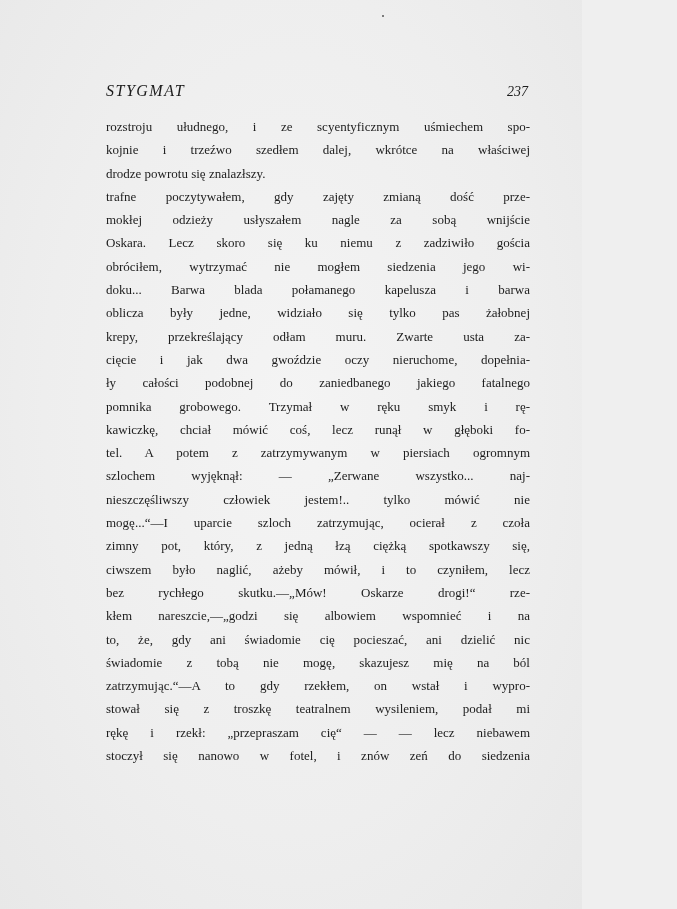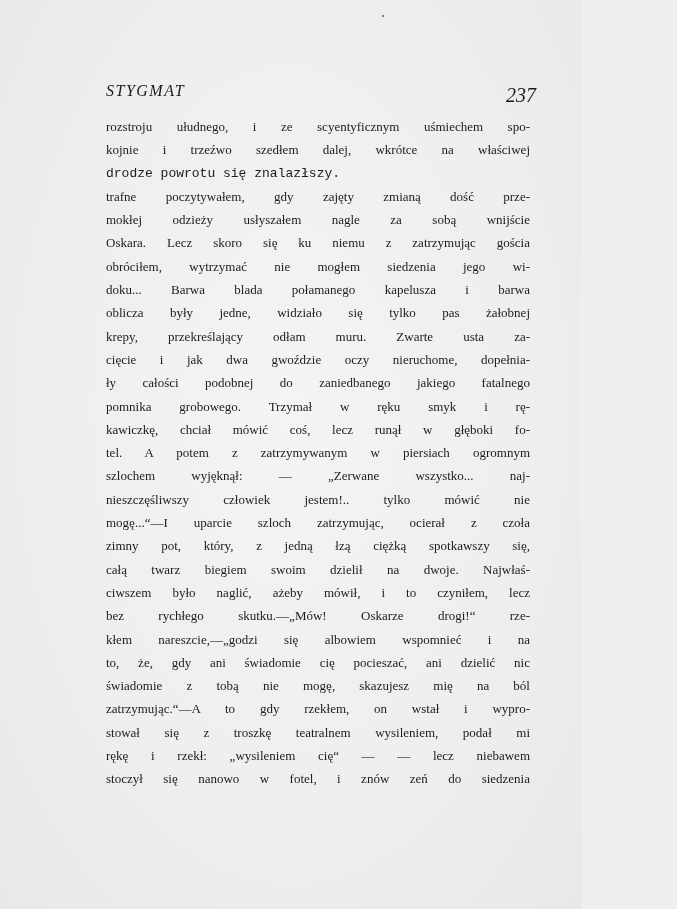--- a/index.html
+++ b/index.html
@@ -37,42 +37,41 @@
     }
     .running-title {
       position: absolute;
       left: 0; top: 0;
       font-style: italic;
       font-size: 16px;
       letter-spacing: 1.5px;
     }
     .page-number {
       position: absolute;
-      right: 0; top: 2px;
+      right: 8px; top: 2px;
       font-style: italic;
-      font-size: 20px;
+      font-size: 14px;
     }
     .body-text {
       position: absolute;
       left: 106px;
       top: 115px;
       width: 424px;
     }
     .line {
       display: block;
       height: 23.3px;
       line-height: 23.3px;
       font-size: 13px;
       text-align: justify;
       text-align-last: justify;
       white-space: nowrap;
     }
     .line.last {
       text-align-last: left;
-      font-family: Liberation Mono, monospace;
     }
     .line.indent {
       padding-left: 34px;
     }
     .line > span {
       display: block;
       width: 100%;
       white-space: normal;
       text-align: justify;
       text-align-last: justify;
@@ -102,21 +101,21 @@
     <div class="line last">
         <span>drodze powrotu się znalazłszy.</span>
       </div>
     <div class="line">
         <span>trafne poczytywałem, gdy zajęty zmianą dość prze-</span>
       </div>
     <div class="line">
         <span>mokłej odzieży usłyszałem nagle za sobą wnijście</span>
       </div>
     <div class="line">
-        <span>Oskara. Lecz skoro się ku niemu z zatrzymując gościa</span>
+        <span>Oskara. Lecz skoro się ku niemu z zadziwiło gościa</span>
       </div>
     <div class="line">
         <span>obróciłem, wytrzymać nie mogłem siedzenia jego wi-</span>
       </div>
     <div class="line">
         <span>doku... Barwa blada połamanego kapelusza i barwa</span>
       </div>
     <div class="line">
         <span>oblicza były jedne, widziało się tylko pas żałobnej</span>
       </div>
@@ -144,23 +143,20 @@
     <div class="line">
         <span>nieszczęśliwszy człowiek jestem!.. tylko mówić nie</span>
       </div>
     <div class="line">
         <span>mogę...“—I uparcie szloch zatrzymując, ocierał z czoła</span>
       </div>
     <div class="line">
         <span>zimny pot, który, z jedną łzą ciężką spotkawszy się,</span>
       </div>
     <div class="line">
-        <span>całą twarz biegiem swoim dzielił na dwoje. Najwłaś-</span>
-      </div>
-    <div class="line">
         <span>ciwszem było naglić, ażeby mówił, i to czyniłem, lecz</span>
       </div>
     <div class="line">
         <span>bez rychłego skutku.—„Mów! Oskarze drogi!“ rze-</span>
       </div>
     <div class="line">
         <span>kłem nareszcie,—„godzi się albowiem wspomnieć i na</span>
       </div>
     <div class="line">
         <span>to, że, gdy ani świadomie cię pocieszać, ani dzielić nic</span>
@@ -168,19 +164,19 @@
     <div class="line">
         <span>świadomie z tobą nie mogę, skazujesz mię na ból</span>
       </div>
     <div class="line">
         <span>zatrzymując.“—A to gdy rzekłem, on wstał i wypro-</span>
       </div>
     <div class="line">
         <span>stował się z troszkę teatralnem wysileniem, podał mi</span>
       </div>
     <div class="line">
-        <span>rękę i rzekł: „wysileniem cię“ — — lecz niebawem</span>
+        <span>rękę i rzekł: „przepraszam cię“ — — lecz niebawem</span>
       </div>
     <div class="line">
         <span>stoczył się nanowo w fotel, i znów zeń do siedzenia</span>
       </div>
   </div>
 </div>
 
 </body></html>

